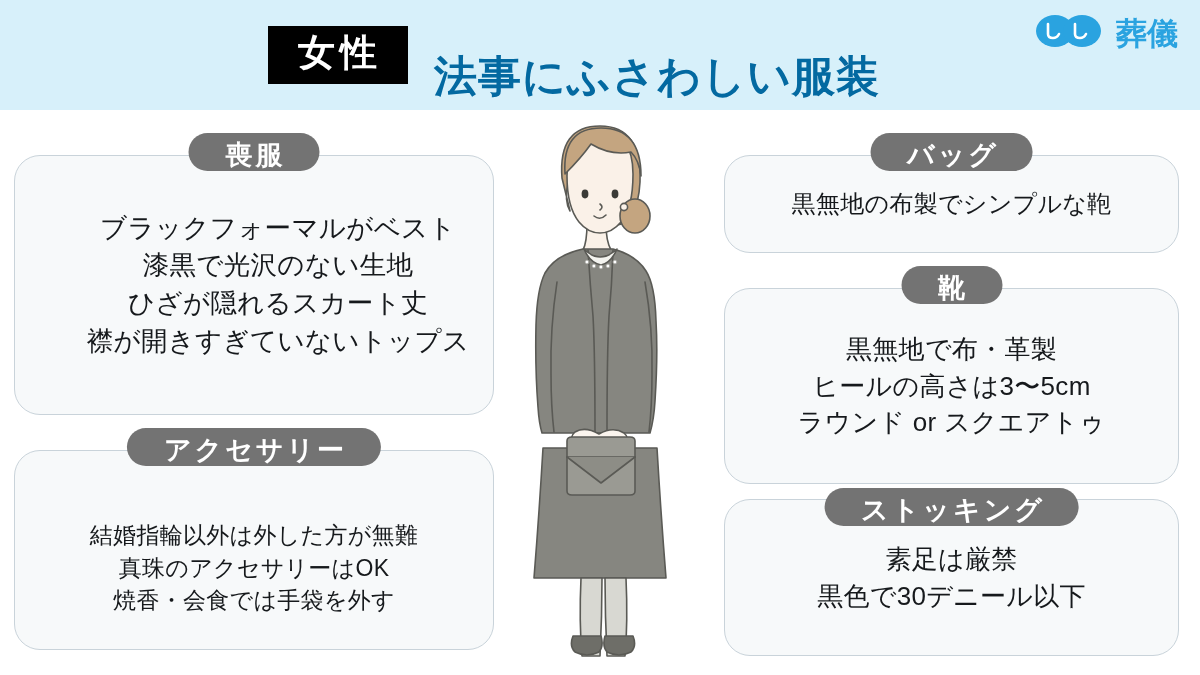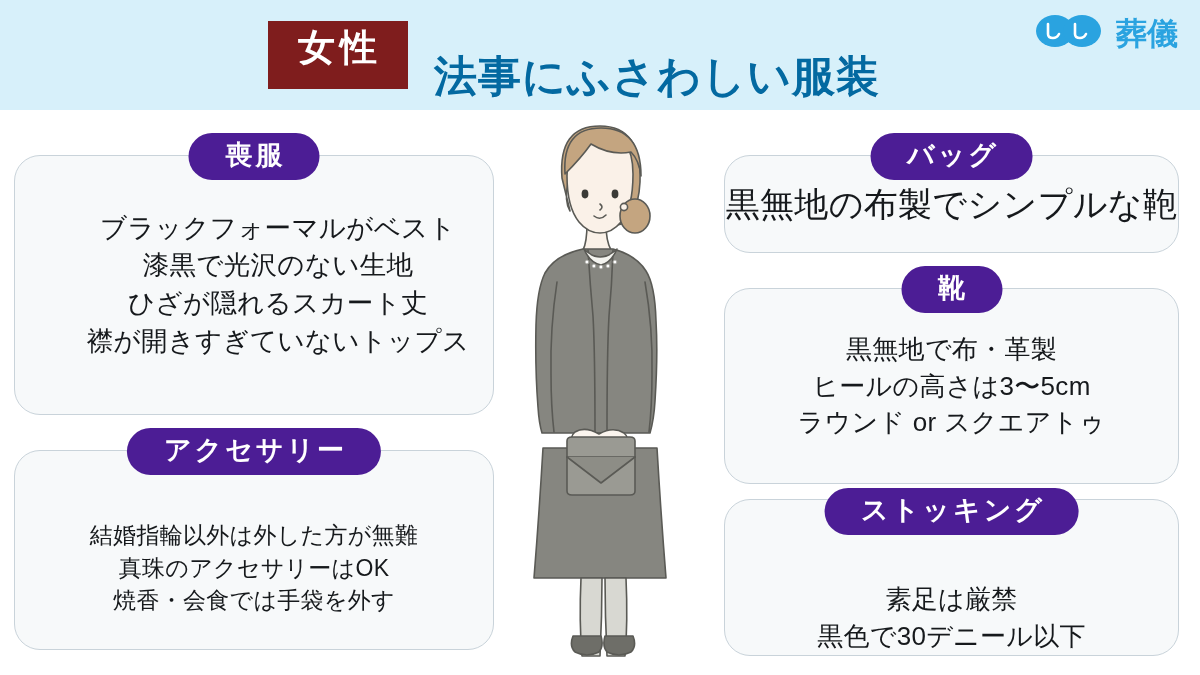--- a/index.html
+++ b/index.html
@@ -13,23 +13,23 @@
 
   
   .header {
     position: absolute; left: 0; top: 0;
     width: 1200px; height: 110px;
     background: #d7f0fa;
     display: flex; align-items: center; justify-content: center;
   }
   .header-inner { display: flex; align-items: center; gap: 26px; transform: translateX(-26px); }
   .gender-badge {
-    background: #7f1d1d; color: #ffffff;
+    background: #000000; color: #ffffff;
     font-size: 37px; font-weight: 700; letter-spacing: 5px;
-    padding: 8px 26px 22px 30px; line-height: 1.05;
+    padding: 8px 26px 12px 30px; line-height: 1.05;
   }
   .header-title {
     color: #0369a1; font-size: 43px; font-weight: 700;
     letter-spacing: 1px; line-height: 1.1; white-space: nowrap; margin-top: 44px;
   }
   .logo { position: absolute; right: 22px; top: 14px; display: flex; align-items: center; gap: 14px; }
   .logo-mark { display: block; }
   .logo-word { color: #2aa3e0; font-size: 31px; font-weight: 700; letter-spacing: 0px; line-height: 1; }
 
   
@@ -37,46 +37,46 @@
   .panel-card {
     position: absolute; left: 0; right: 0; bottom: 0;
     background: #f7f9fa;
     border: 1.4px solid #c9d3da;
     border-radius: 26px;
     display: flex; flex-direction: column;
     align-items: center; justify-content: center;
   }
   .panel-tab {
     position: absolute; top: 0; left: 50%; transform: translateX(-50%);
-    background: #4c1d95; color: #ffffff;
+    background: #737373; color: #ffffff;
     border-radius: 999px;
     font-size: 27px; font-weight: 700; letter-spacing: 3px;
-    padding: 7px 34px 9px 37px;
+    padding: 7px 34px 0 37px;
     white-space: nowrap; z-index: 5; line-height: 1.15;
   }
   .panel-lines {
     width: 100%; text-align: center;
     color: #16191c; font-size: 26px; font-weight: 400;
     line-height: 1.42; letter-spacing: 0.3px;
   }
   .panel-lines div { white-space: nowrap; }
 
   
   #panel-mofuku   { left: 14px;  top: 133px; width: 480px; height: 282px; }
   #panel-mofuku   .panel-card { top: 22px; padding-left: 48px; }
   #panel-access   { left: 14px;  top: 428px; width: 480px; height: 222px; }
   #panel-access   .panel-card { top: 22px; }
   #panel-bag      { left: 724px; top: 133px; width: 455px; height: 120px; }
   #panel-bag      .panel-card { top: 22px; }
   #panel-shoes    { left: 724px; top: 266px; width: 455px; height: 218px; }
   #panel-shoes    .panel-card { top: 22px; }
   #panel-stocking { left: 724px; top: 488px; width: 455px; height: 168px; }
-  #panel-stocking .panel-card { top: 11px; justify-content: flex-end; }
-
-  #panel-bag .panel-lines { font-size: 34px; }
+  #panel-stocking .panel-card { top: 11px; }
+
+  #panel-bag .panel-lines { font-size: 24px; }
   #panel-mofuku .panel-lines { font-size: 26.5px; }
   #panel-access .panel-lines { font-size: 23px; margin-top: 36px; }
 
   
   .figure { position: absolute; left: 505px; top: 112px; width: 190px; height: 545px; }
   .figure svg { display: block; width: 190px; height: 545px; }
 </style>
 </head>
 <body>
 

